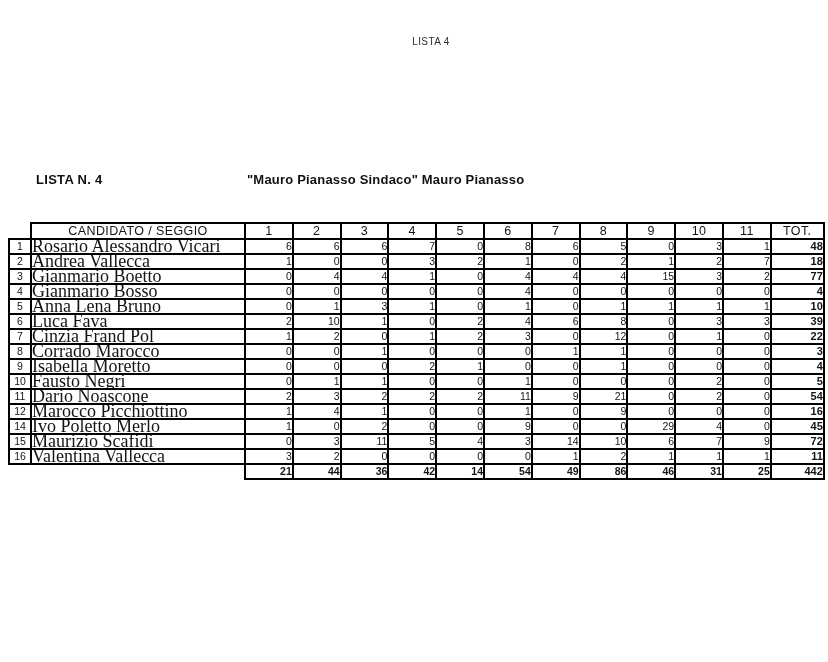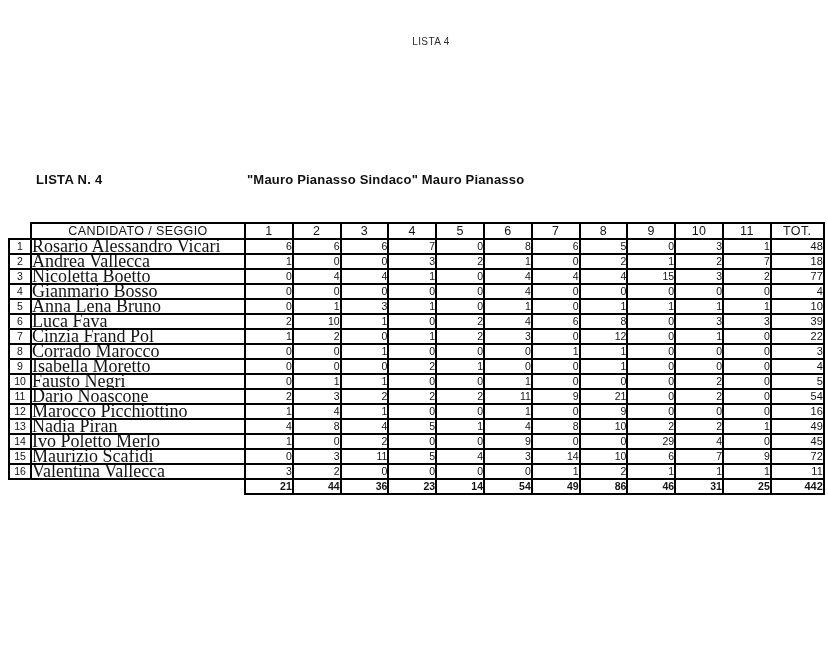--- a/index.html
+++ b/index.html
@@ -40,21 +40,21 @@
   table.results thead th {
     height: 16px; font-size: 12.5px; font-weight: normal;
     text-align: center; letter-spacing: 0.4px; line-height: 14px;
   }
   td.cell-num  { text-align: center; font-size: 10.5px; }
   td.cell-name {
     font-family: "Liberation Serif", serif;
     font-size: 18px; text-align: left; padding-left: 3px;
   }
   td.cell-val  { text-align: right; font-size: 10.5px; padding-right: 4px; }
-  td.cell-tot  { text-align: right; font-size: 11px; font-weight: normal; padding-right: 4px; }
+  td.cell-tot  { text-align: right; font-size: 11px; font-weight: bold; padding-right: 4px; }
   tr.totals-row td { font-weight: bold; }
   .stub { border: none !important; background: transparent !important; }
 </style>
 </head>
 <body>
 
 <div class="page">
   <div class="top-label">LISTA 4</div>
 
   <span class="list-title">LISTA N. 4</span>
@@ -123,21 +123,21 @@
           <td class="cell-val">1</td>
           <td class="cell-val">0</td>
           <td class="cell-val">2</td>
           <td class="cell-val">1</td>
           <td class="cell-val">2</td>
           <td class="cell-val">7</td>
           <td class="cell-tot">18</td>
         </tr>
         <tr>
           <td class="cell-num">3</td>
-          <td class="cell-name">Nicoletta Boetto</td>
+          <td class="cell-name">Gianmario Boetto</td>
           <td class="cell-val">0</td>
           <td class="cell-val">4</td>
           <td class="cell-val">4</td>
           <td class="cell-val">1</td>
           <td class="cell-val">0</td>
           <td class="cell-val">4</td>
           <td class="cell-val">4</td>
           <td class="cell-val">4</td>
           <td class="cell-val">15</td>
           <td class="cell-val">3</td>
@@ -280,36 +280,20 @@
           <td class="cell-val">1</td>
           <td class="cell-val">0</td>
           <td class="cell-val">0</td>
           <td class="cell-val">1</td>
           <td class="cell-val">0</td>
           <td class="cell-val">9</td>
           <td class="cell-val">0</td>
           <td class="cell-val">0</td>
           <td class="cell-val">0</td>
           <td class="cell-tot">16</td>
-        </tr>
-        <tr>
-          <td class="cell-num">13</td>
-          <td class="cell-name">Nadia Piran</td>
-          <td class="cell-val">4</td>
-          <td class="cell-val">8</td>
-          <td class="cell-val">4</td>
-          <td class="cell-val">5</td>
-          <td class="cell-val">1</td>
-          <td class="cell-val">4</td>
-          <td class="cell-val">8</td>
-          <td class="cell-val">10</td>
-          <td class="cell-val">2</td>
-          <td class="cell-val">2</td>
-          <td class="cell-val">1</td>
-          <td class="cell-tot">49</td>
         </tr>
         <tr>
           <td class="cell-num">14</td>
           <td class="cell-name">Ivo Poletto Merlo</td>
           <td class="cell-val">1</td>
           <td class="cell-val">0</td>
           <td class="cell-val">2</td>
           <td class="cell-val">0</td>
           <td class="cell-val">0</td>
           <td class="cell-val">9</td>
@@ -350,21 +334,21 @@
           <td class="cell-val">1</td>
           <td class="cell-val">1</td>
           <td class="cell-val">1</td>
           <td class="cell-tot">11</td>
         </tr>
         <tr class="totals-row">
           <td class="stub" colspan="2"></td>
           <td class="cell-val">21</td>
           <td class="cell-val">44</td>
           <td class="cell-val">36</td>
-          <td class="cell-val">23</td>
+          <td class="cell-val">42</td>
           <td class="cell-val">14</td>
           <td class="cell-val">54</td>
           <td class="cell-val">49</td>
           <td class="cell-val">86</td>
           <td class="cell-val">46</td>
           <td class="cell-val">31</td>
           <td class="cell-val">25</td>
           <td class="cell-tot">442</td>
         </tr>
       </tbody>

